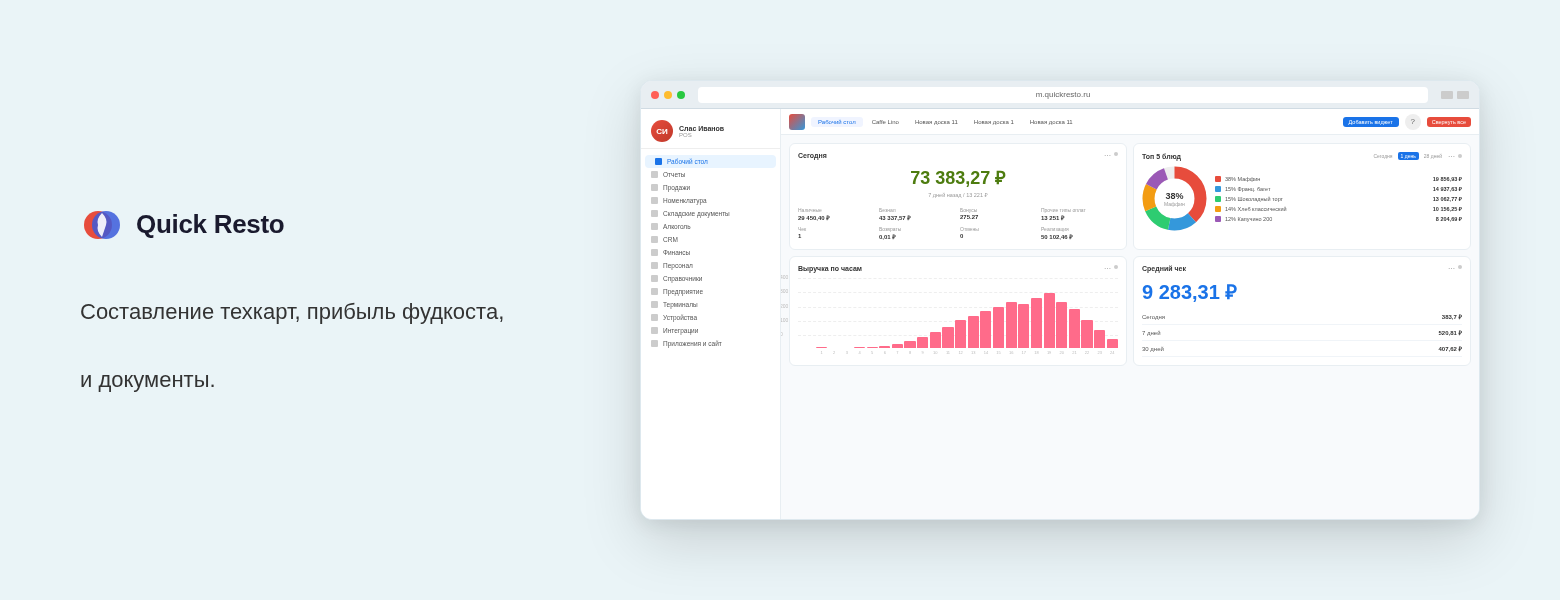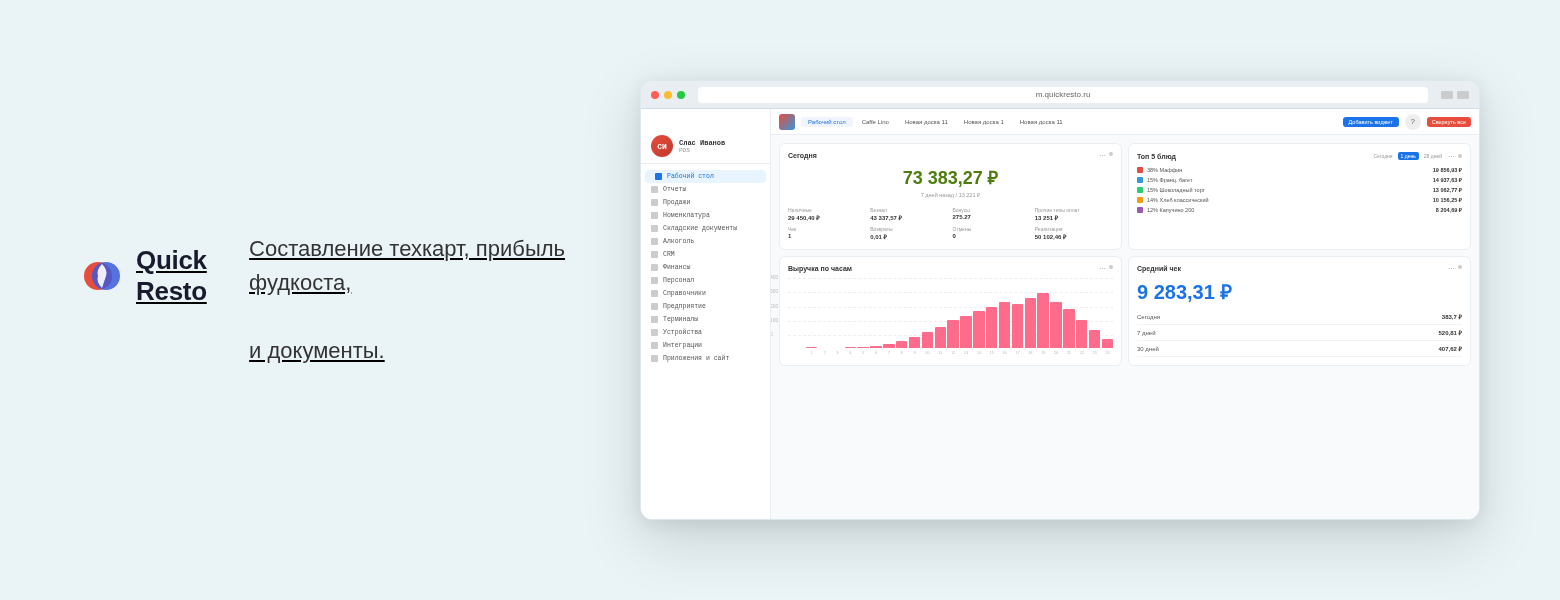--- a/index.html
+++ b/index.html
@@ -18,22 +18,22 @@
       height: 100%;
       display: flex;
       align-items: center;
       padding: 0 80px;
       position: relative;
     }
 
     .left-section {
       flex: 0 0 520px;
       display: flex;
+      flex-direction: column;
       gap: 0;
-      text-decoration: underline;
     }
 
     .logo-area {
       display: flex;
       align-items: center;
       gap: 12px;
       margin-bottom: 48px;
     }
 
     .logo-icon {
@@ -123,25 +123,24 @@
     }
 
     
     .dash-content {
       display: flex;
       height: calc(100% - 28px);
     }
 
     
     .dash-sidebar {
-      width: 130px;
+      width: 140px;
       background: white;
       border-right: 1px solid #e8eef2;
-      padding: 20px 0;
-      font-family: Liberation Mono, monospace;
+      padding: 5px 0;
     }
 
     .sidebar-header {
       padding: 6px 10px;
       display: flex;
       align-items: center;
       gap: 6px;
       border-bottom: 1px solid #eee;
       margin-bottom: 6px;
     }
@@ -719,20 +718,42 @@
                     <div class="top5-tab">Сегодня</div>
                     <div class="top5-tab active">1 день</div>
                     <div class="top5-tab">28 дней</div>
                   </div>
                   <span style="font-size:7px;color:#999;">···</span>
                   <div class="card-action-dot"></div>
                 </div>
               </div>
               <div class="top5-content">
 
+                <div class="donut-wrapper">
+                  <svg width="65" height="65" viewBox="0 0 65 65">
+
+                    <circle cx="32.5" cy="32.5" r="26" fill="none" stroke="#eee" stroke-width="12"></circle>
+
+                    <circle cx="32.5" cy="32.5" r="26" fill="none" stroke="#e74c3c" stroke-width="12" stroke-dasharray="62.1 163.4" stroke-dashoffset="0" transform="rotate(-90 32.5 32.5)"></circle>
+
+                    <circle cx="32.5" cy="32.5" r="26" fill="none" stroke="#3498db" stroke-width="12" stroke-dasharray="24.5 163.4" stroke-dashoffset="-62.1" transform="rotate(-90 32.5 32.5)"></circle>
+
+                    <circle cx="32.5" cy="32.5" r="26" fill="none" stroke="#2ecc71" stroke-width="12" stroke-dasharray="24.5 163.4" stroke-dashoffset="-86.6" transform="rotate(-90 32.5 32.5)"></circle>
+
+                    <circle cx="32.5" cy="32.5" r="26" fill="none" stroke="#f39c12" stroke-width="12" stroke-dasharray="22.9 163.4" stroke-dashoffset="-111.1" transform="rotate(-90 32.5 32.5)"></circle>
+
+                    <circle cx="32.5" cy="32.5" r="26" fill="none" stroke="#9b59b6" stroke-width="12" stroke-dasharray="19.6 163.4" stroke-dashoffset="-134" transform="rotate(-90 32.5 32.5)"></circle>
+
+                    <circle cx="32.5" cy="32.5" r="19" fill="white"></circle>
+                  </svg>
+                  <div class="donut-center-text">
+                    <div class="donut-pct">38%</div>
+                    <div class="donut-label">Маффин</div>
+                  </div>
+                </div>
 
                 <div class="top5-legend">
                   <div class="legend-item">
                     <div class="legend-dot" style="background:#e74c3c;"></div>
                     <span class="legend-name">38% Маффин</span>
                     <span class="legend-value">19 856,93 ₽</span>
                   </div>
                   <div class="legend-item">
                     <div class="legend-dot" style="background:#3498db;"></div>
                     <span class="legend-name">15% Франц. багет</span>

